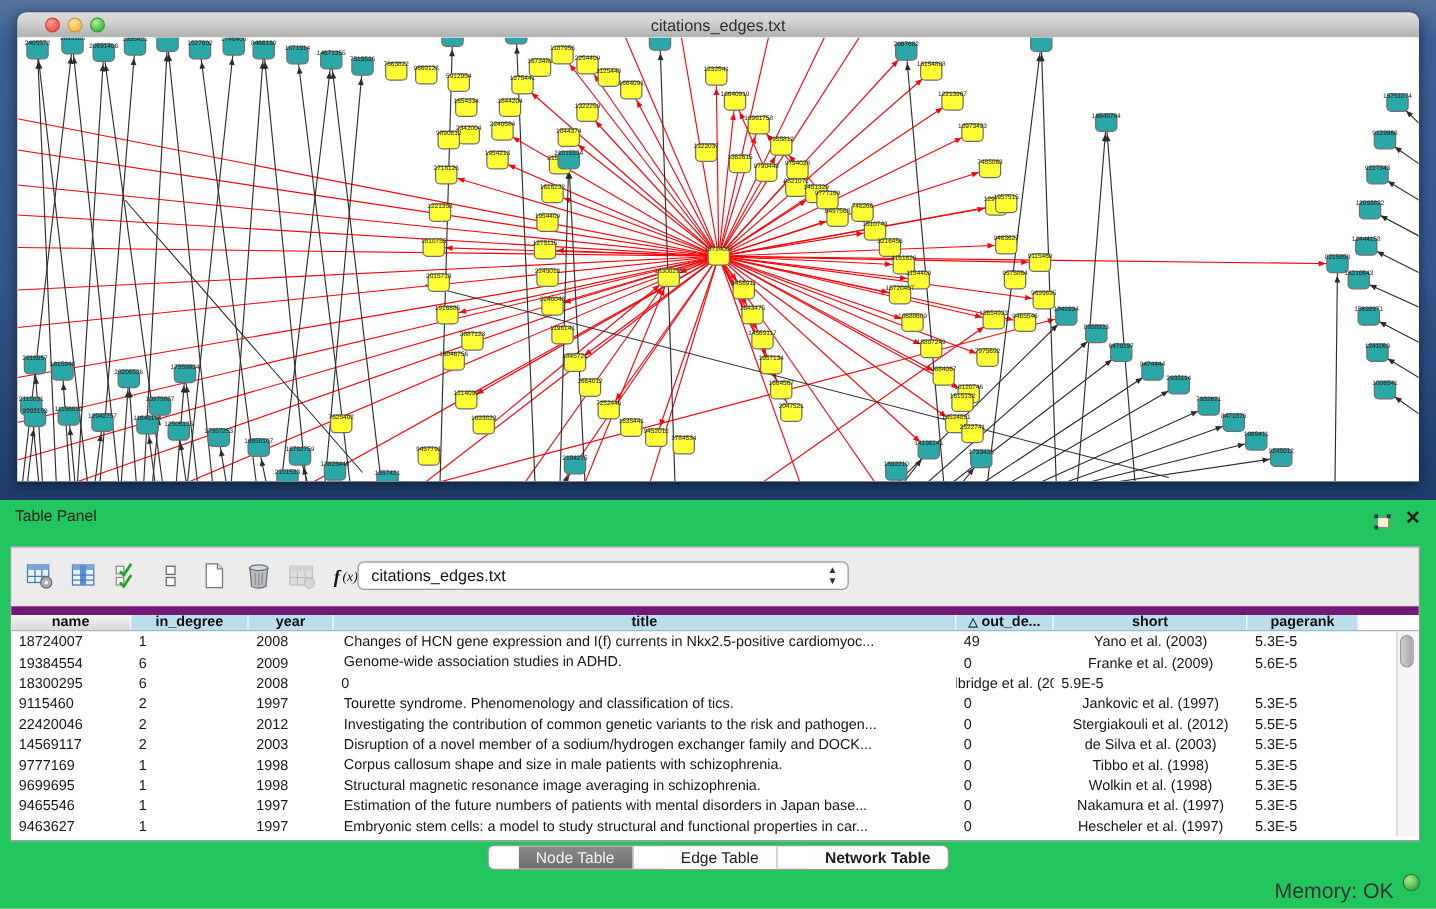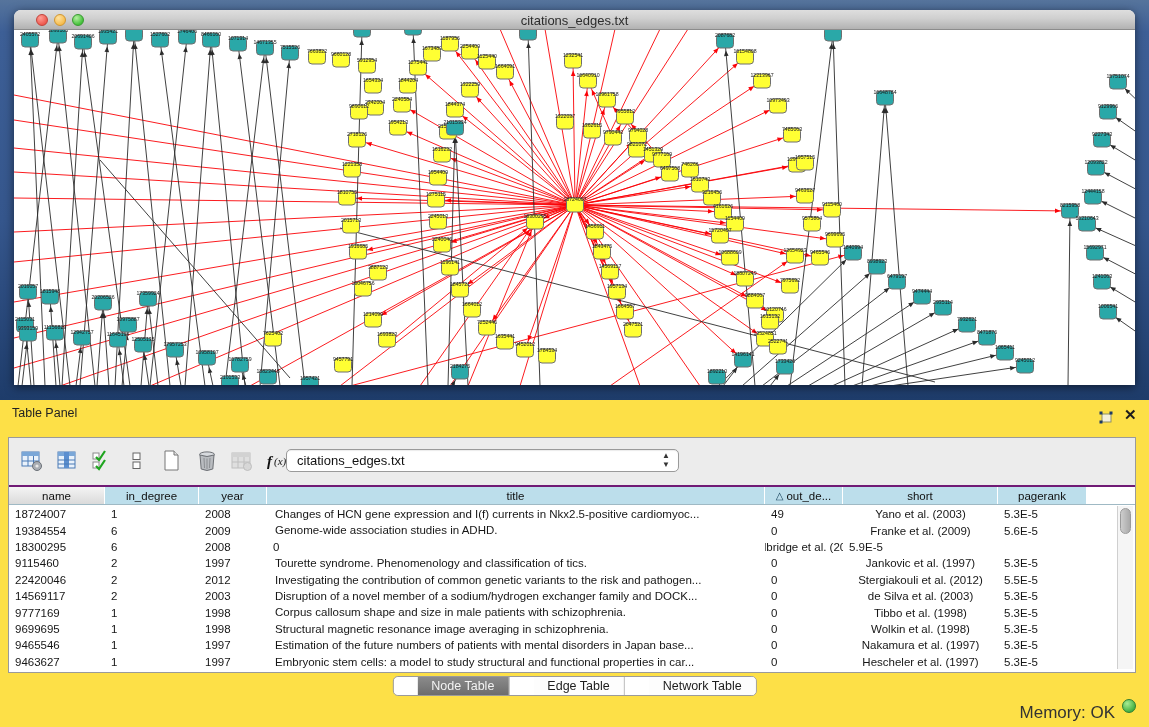--- a/index.html
+++ b/index.html
@@ -16,58 +16,58 @@
     border-bottom:1px solid #8c8c8c; border-radius:7px 7px 0 0; }
   .tl { position:absolute; top:4px; width:12px; height:12px; border-radius:50%; }
   .tl.red   { left:22px; background:radial-gradient(circle at 35% 30%, #ff9d94, #ee5a4f 70%); border:1px solid #c2423a;}
   .tl.yel   { left:40px; background:radial-gradient(circle at 35% 30%, #ffe2a0, #f6bd4f 70%); border:1px solid #d1962f;}
   .tl.grn   { left:58px; background:radial-gradient(circle at 35% 30%, #b4f0a0, #45c13c 70%); border:1px solid #389a30;}
   .win-title { position:absolute; left:0; right:0; top:3px; text-align:center; font-size:13px; color:#2d2d2d; }
   .net-canvas { position:absolute; left:0; top:20px; width:1121px; height:355px; background:#ffffff; overflow:hidden; }
   .net-canvas svg { display:block; }
 
   
-  .panel { position:absolute; left:0; top:400px; width:1149px; height:327px; background:#fde047; }
+  .panel { position:absolute; left:0; top:400px; width:1149px; height:327px; background:#22c55e; }
   .panel-title { position:absolute; left:12px; top:6px; font-size:12.5px; color:#222; }
   .panel-ctrl { position:absolute; top:8px; cursor:default; }
   .panel-ctrl.float { left:1098px; }
   .panel-ctrl.close { left:1124px; font-size:15px; font-weight:bold; color:#1c1c1c; line-height:14px; }
 
   .panel-body { position:absolute; left:8px; top:37px; width:1128px; height:236px;
     background:#ececec; border:1px solid #9a9a9a; }
   .toolbar { position:absolute; left:0; top:0; width:100%; height:46px; display:flex; align-items:center; }
   .tb-icon { margin-left:11px; width:24px; height:24px; display:flex; align-items:center; justify-content:center; }
   .combo { position:absolute; left:277px; top:11px; width:393px; height:23px; background:#ffffff;
     border:1px solid #9a9a9a; border-radius:5px; display:flex; align-items:center; font-size:13px; color:#111;
     padding-left:10px; box-shadow:inset 0 1px 1px rgba(0,0,0,.08); }
   .combo .arrows { position:absolute; right:8px; top:1px; display:flex; flex-direction:column; line-height:9px; font-size:8px; color:#333; }
 
   .table-box { position:absolute; left:0; top:47px; width:1126px; height:187px; background:#ffffff; }
   .thead { display:grid; grid-template-columns:96px 94px 68px 498px 78px 155px 89px 1fr; height:20px;
-    border-top:2px solid #701a75; border-bottom:1px solid #9fb9c4; font-size:11.5px; color:#101010; }
+    border-top:7px solid #701a75; border-bottom:1px solid #9fb9c4; font-size:11.5px; color:#101010;font-weight:bold; }
   .th { background:#bcdeeb; display:flex; align-items:center; justify-content:center;
     border-right:1px solid #ffffff; overflow:hidden; white-space:nowrap; }
   .th.name-col { background:linear-gradient(180deg,#f4f4f4,#dadada); }
   .th.filler { background:transparent; border-right:none; }
   .th .sort { font-size:10px; margin-right:3px; color:#16415a; }
   .tbody { position:absolute; left:0; top:21px; width:1126px; height:164px; overflow:hidden; }
   .tr { display:grid; grid-template-columns:96px 94px 68px 498px 78px 155px 89px 1fr; height:16.4px;
     font-size:11.5px; color:#161616; }
   .td { display:flex; align-items:center; padding-left:6px; white-space:nowrap; overflow:hidden; }
   .td.title-col { padding-left:8px; text-overflow:ellipsis; display:block; line-height:16.4px; }
   .td.center { justify-content:center; padding-left:0; }
   .vscroll { position:absolute; right:2px; top:21px; width:16px; height:163px; background:#f5f5f5; border-left:1px solid #cfcfcf; }
   .vthumb { position:absolute; left:2px; top:2px; width:11px; height:26px; border-radius:6px;
     background:linear-gradient(90deg,#cdcdcd,#a9a9a9); border:1px solid #9a9a9a; }
 
   
   .tabs { position:absolute; left:50%; transform:translateX(-50%); top:276px; display:flex; height:20px;
     border:1px solid #9b9b9b; border-radius:5px; overflow:hidden; background:#ffffff; font-size:12.5px; }
   .tab { display:flex; align-items:center; padding:0 14px; color:#1d1d1d; background:#fdfdfd; border-right:1px solid #bdbdbd;margin-left:24px; }
-  .tab:last-child { border-right:none; }
+  .tab:last-child { border-right:none;font-weight:bold; }
   .tab.sel { background:linear-gradient(180deg,#8b8b8b,#6d6d6d); color:#f3f3f3; }
 
   .memory { position:absolute; right:34px; top:303px; font-size:17px; color:#333; }
   .memdot { position:absolute; right:13px; top:299px; width:14px; height:14px; border-radius:50%;
     background:radial-gradient(circle at 35% 30%, #a8ec92, #3fae3f 75%); border:1px solid #2e7d32; }
 </style>
 </head>
 <body>
 
 <div class="stage">

